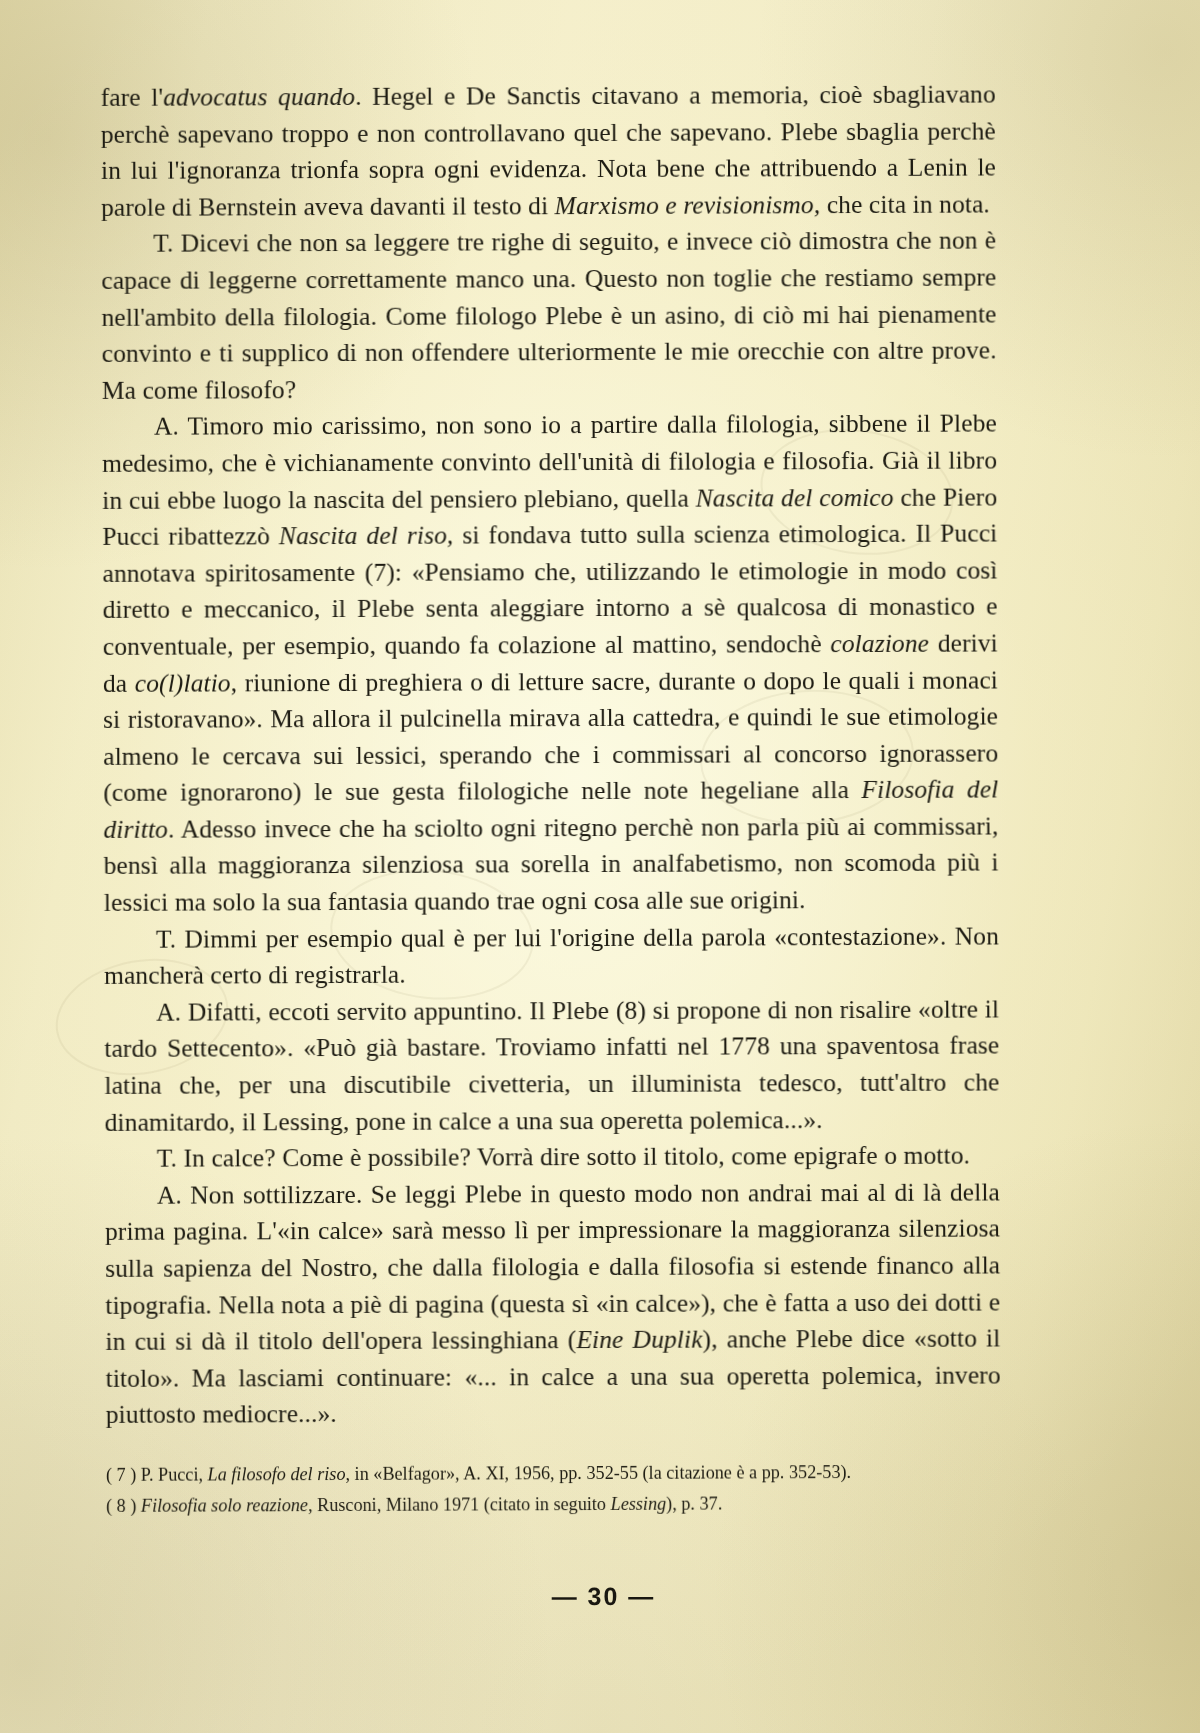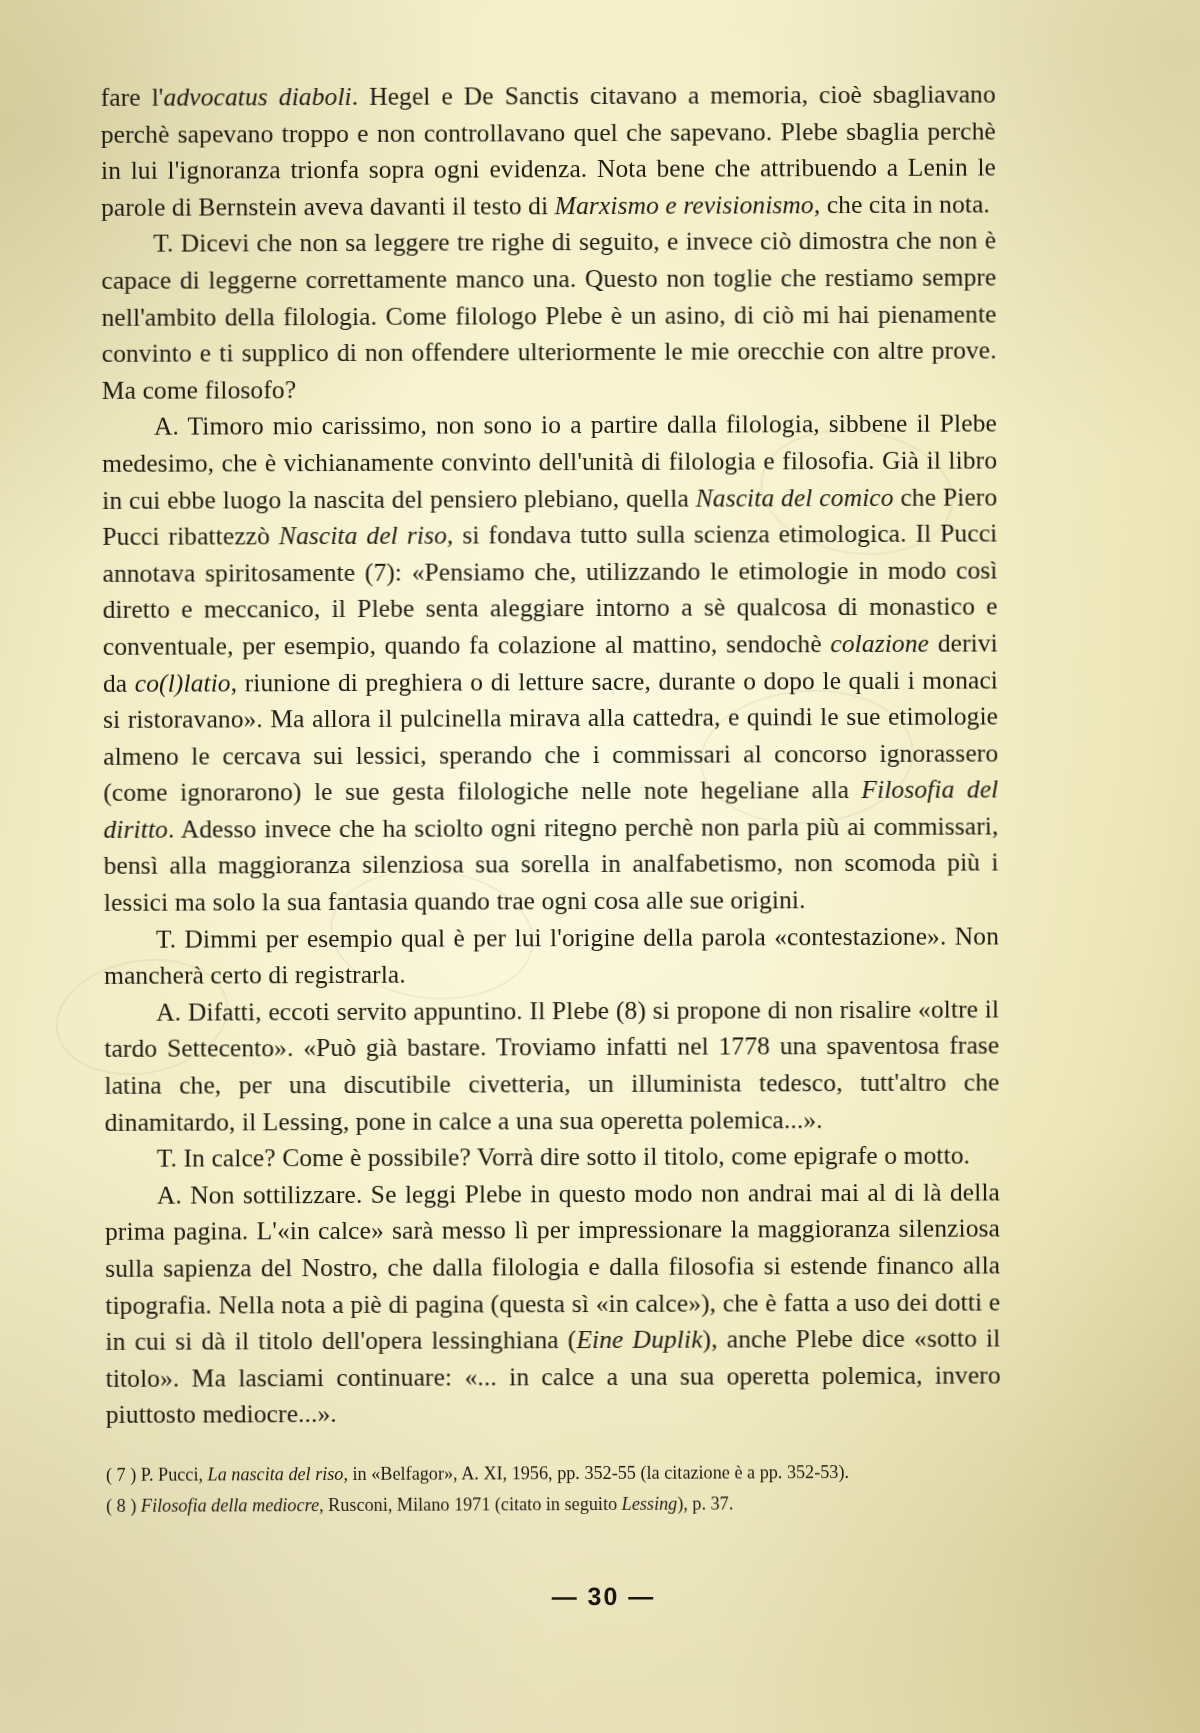--- a/index.html
+++ b/index.html
@@ -123,33 +123,33 @@
 <div class="paper"></div>
 <div class="ghost g1"></div>
 <div class="ghost g2"></div>
 <div class="ghost g3"></div>
 <div class="ghost g4"></div>
 
 <div class="page skew">
 
   <div class="content softink">
     <div class="body-text">
-      <p>fare l'<i>advocatus diaboli</i>. Hegel e De Sanctis citavano a memoria, cioè sbagliavano perchè sapevano troppo e non controllavano quel che sapevano. Plebe sbaglia perchè in lui l'ignoranza trionfa sopra ogni evidenza. Nota bene che attribuendo a Lenin le parole di Bernstein aveva davanti il testo di <i>Marxismo e revisionismo,</i> che cita in nota.</p>
+      <p>fare l'<i>advocatus quando</i>. Hegel e De Sanctis citavano a memoria, cioè sbagliavano perchè sapevano troppo e non controllavano quel che sapevano. Plebe sbaglia perchè in lui l'ignoranza trionfa sopra ogni evidenza. Nota bene che attribuendo a Lenin le parole di Bernstein aveva davanti il testo di <i>Marxismo e revisionismo,</i> che cita in nota.</p>
       <p class="indent">T. Dicevi che non sa leggere tre righe di seguito, e invece ciò dimostra che non è capace di leggerne correttamente manco una. Questo non toglie che restiamo sempre nell'ambito della filologia. Come filologo Plebe è un asino, di ciò mi hai pienamente convinto e ti supplico di non offendere ulteriormente le mie orecchie con altre prove. Ma come filosofo?</p>
       <p class="indent">A. Timoro mio carissimo, non sono io a partire dalla filologia, sibbene il Plebe medesimo, che è vichianamente convinto dell'unità di filologia e filosofia. Già il libro in cui ebbe luogo la nascita del pensiero plebiano, quella <i>Nascita del comico</i> che Piero Pucci ribattezzò <i>Nascita del riso,</i> si fondava tutto sulla scienza etimologica. Il Pucci annotava spiritosamente (7): «Pensiamo che, utilizzando le etimologie in modo così diretto e meccanico, il Plebe senta aleggiare intorno a sè qualcosa di monastico e conventuale, per esempio, quando fa colazione al mattino, sendochè <i>colazione</i> derivi da <i>co(l)latio</i>, riunione di preghiera o di letture sacre, durante o dopo le quali i monaci si ristoravano». Ma allora il pulcinella mirava alla cattedra, e quindi le sue etimologie almeno le cercava sui lessici, sperando che i commissari al concorso ignorassero (come ignorarono) le sue gesta filologiche nelle note hegeliane alla <i>Filosofia del diritto</i>. Adesso invece che ha sciolto ogni ritegno perchè non parla più ai commissari, bensì alla maggioranza silenziosa sua sorella in analfabetismo, non scomoda più i lessici ma solo la sua fantasia quando trae ogni cosa alle sue origini.</p>
       <p class="indent">T. Dimmi per esempio qual è per lui l'origine della parola «contestazione». Non mancherà certo di registrarla.</p>
       <p class="indent">A. Difatti, eccoti servito appuntino. Il Plebe (8) si propone di non risalire «oltre il tardo Settecento». «Può già bastare. Troviamo infatti nel 1778 una spaventosa frase latina che, per una discutibile civetteria, un illuminista tedesco, tutt'altro che dinamitardo, il Lessing, pone in calce a una sua operetta polemica...».</p>
       <p class="indent">T. In calce? Come è possibile? Vorrà dire sotto il titolo, come epigrafe o motto.</p>
       <p class="indent">A. Non sottilizzare. Se leggi Plebe in questo modo non andrai mai al di là della prima pagina. L'«in calce» sarà messo lì per impressionare la maggioranza silenziosa sulla sapienza del Nostro, che dalla filologia e dalla filosofia si estende financo alla tipografia. Nella nota a piè di pagina (questa sì «in calce»), che è fatta a uso dei dotti e in cui si dà il titolo dell'opera lessinghiana (<i>Eine Duplik</i>), anche Plebe dice «sotto il titolo». Ma lasciami continuare: «... in calce a una sua operetta polemica, invero piuttosto mediocre...».</p>
     </div>
   </div>
 
   <div class="footnotes softink">
-    <p class="fn">( 7 ) P. Pucci, <i>La nascita del riso</i>, in «Belfagor», A. XI, 1956, pp. 352-55 (la citazione è a pp. 352-53).</p>
-    <p class="fn">( 8 ) <i>Filosofia della mediocre</i>, Rusconi, Milano 1971 (citato in seguito <i>Lessing</i>), p. 37.</p>
+    <p class="fn">( 7 ) P. Pucci, <i>La filosofo del riso</i>, in «Belfagor», A. XI, 1956, pp. 352-55 (la citazione è a pp. 352-53).</p>
+    <p class="fn">( 8 ) <i>Filosofia solo reazione</i>, Rusconi, Milano 1971 (citato in seguito <i>Lessing</i>), p. 37.</p>
   </div>
 
   <div class="folio">
     <span class="dash">—</span>
     <span>30</span>
     <span class="dash">—</span>
   </div>
 
 </div>
 

